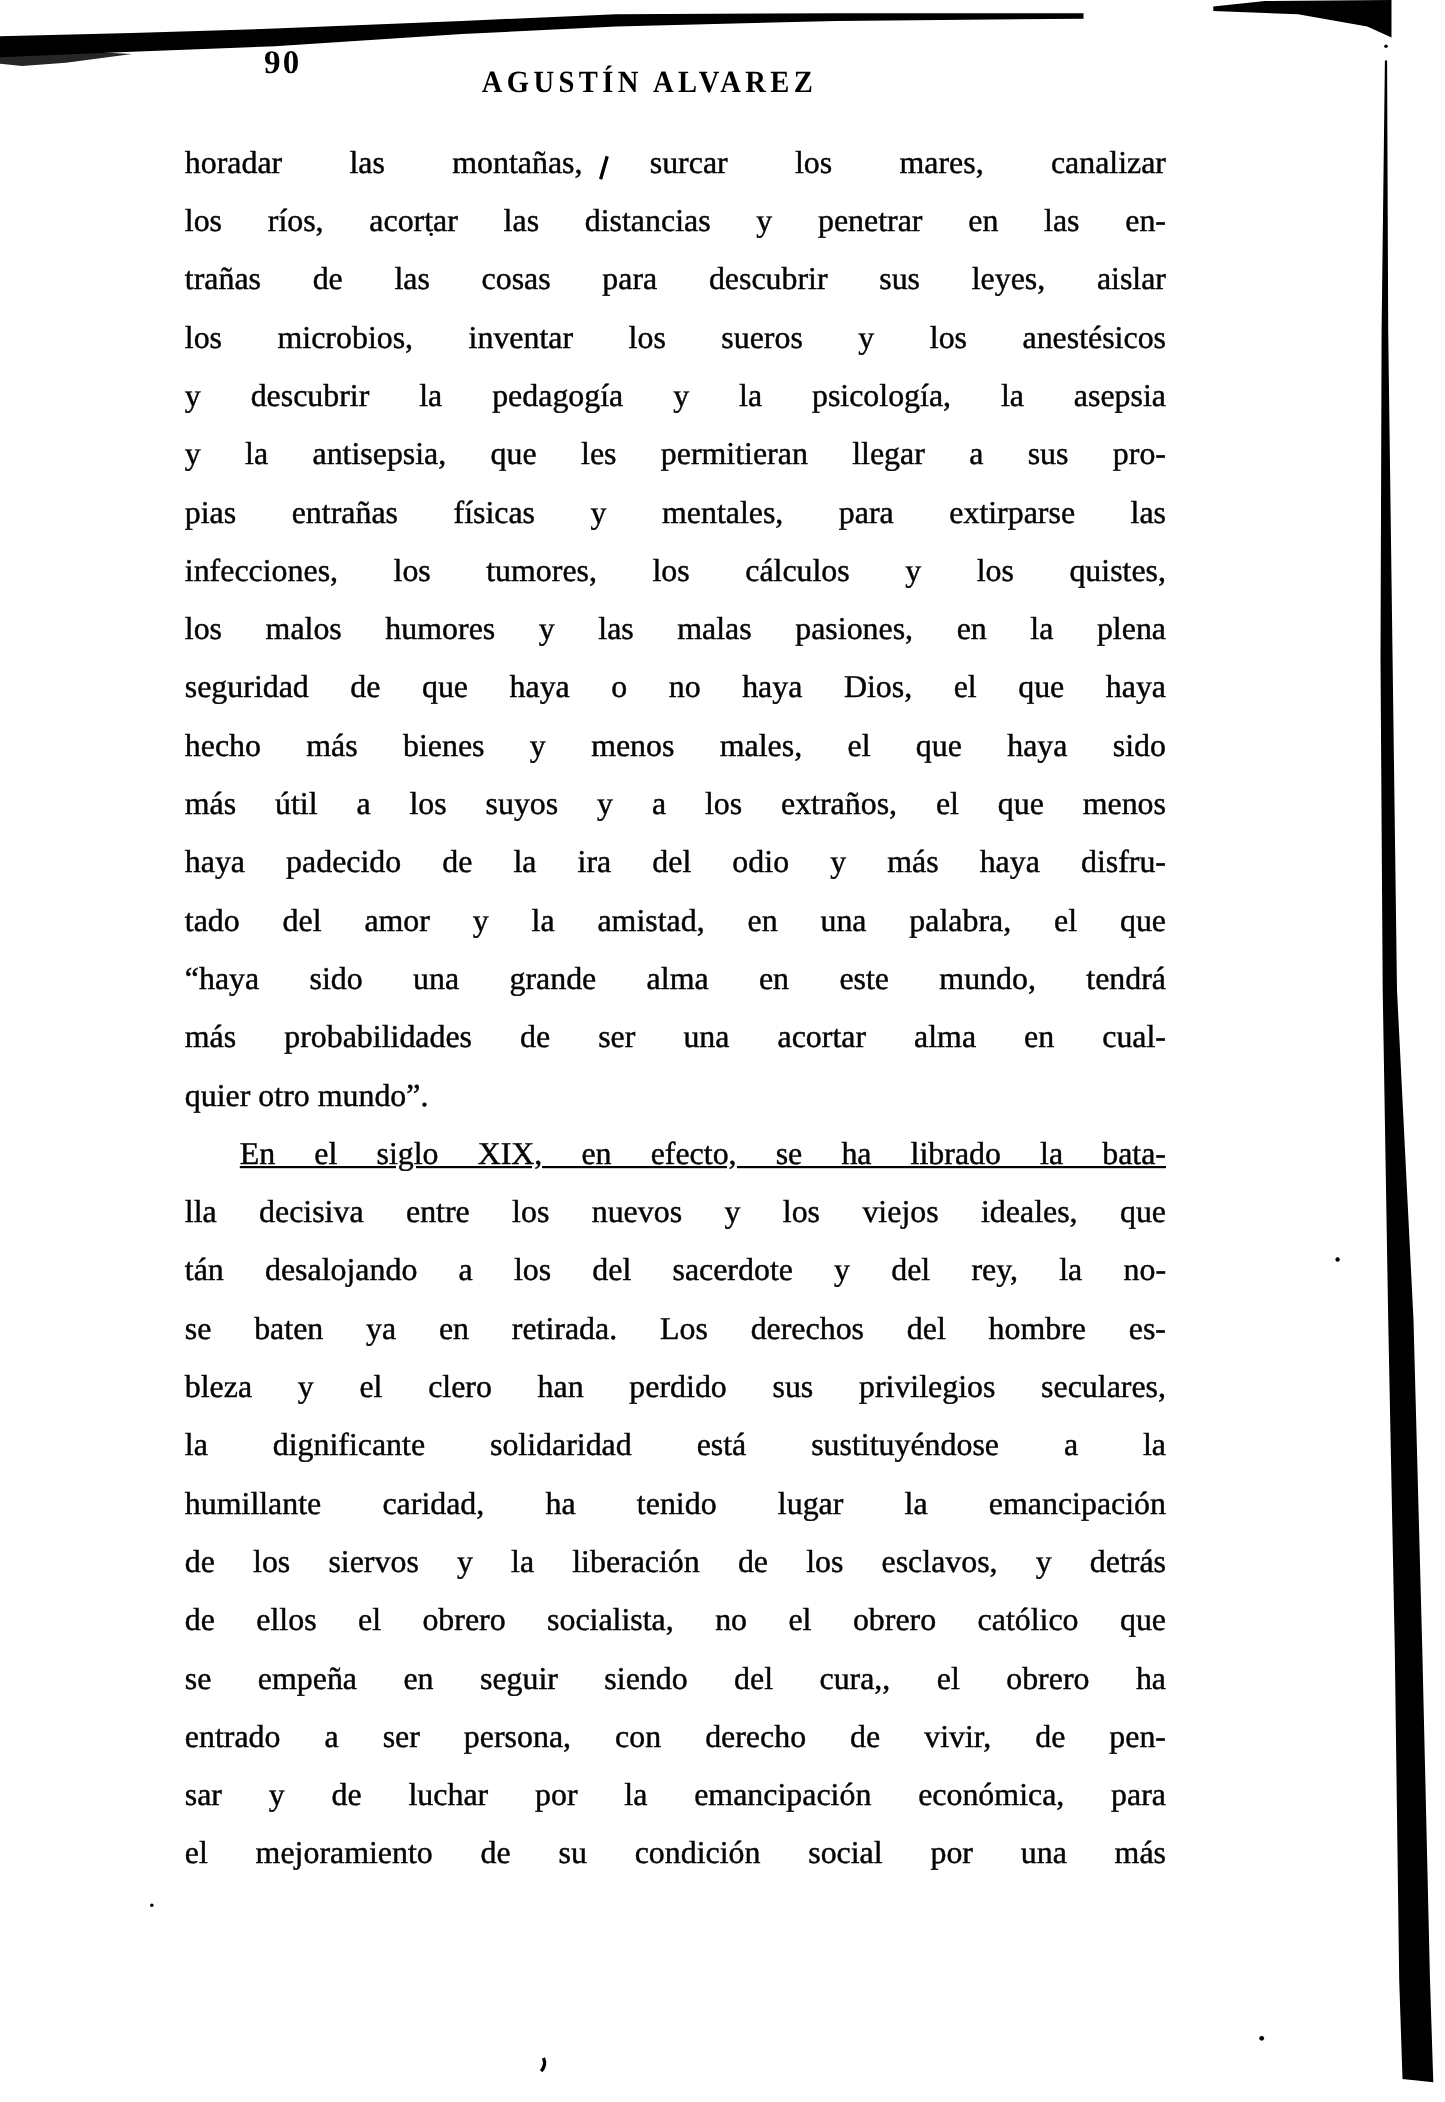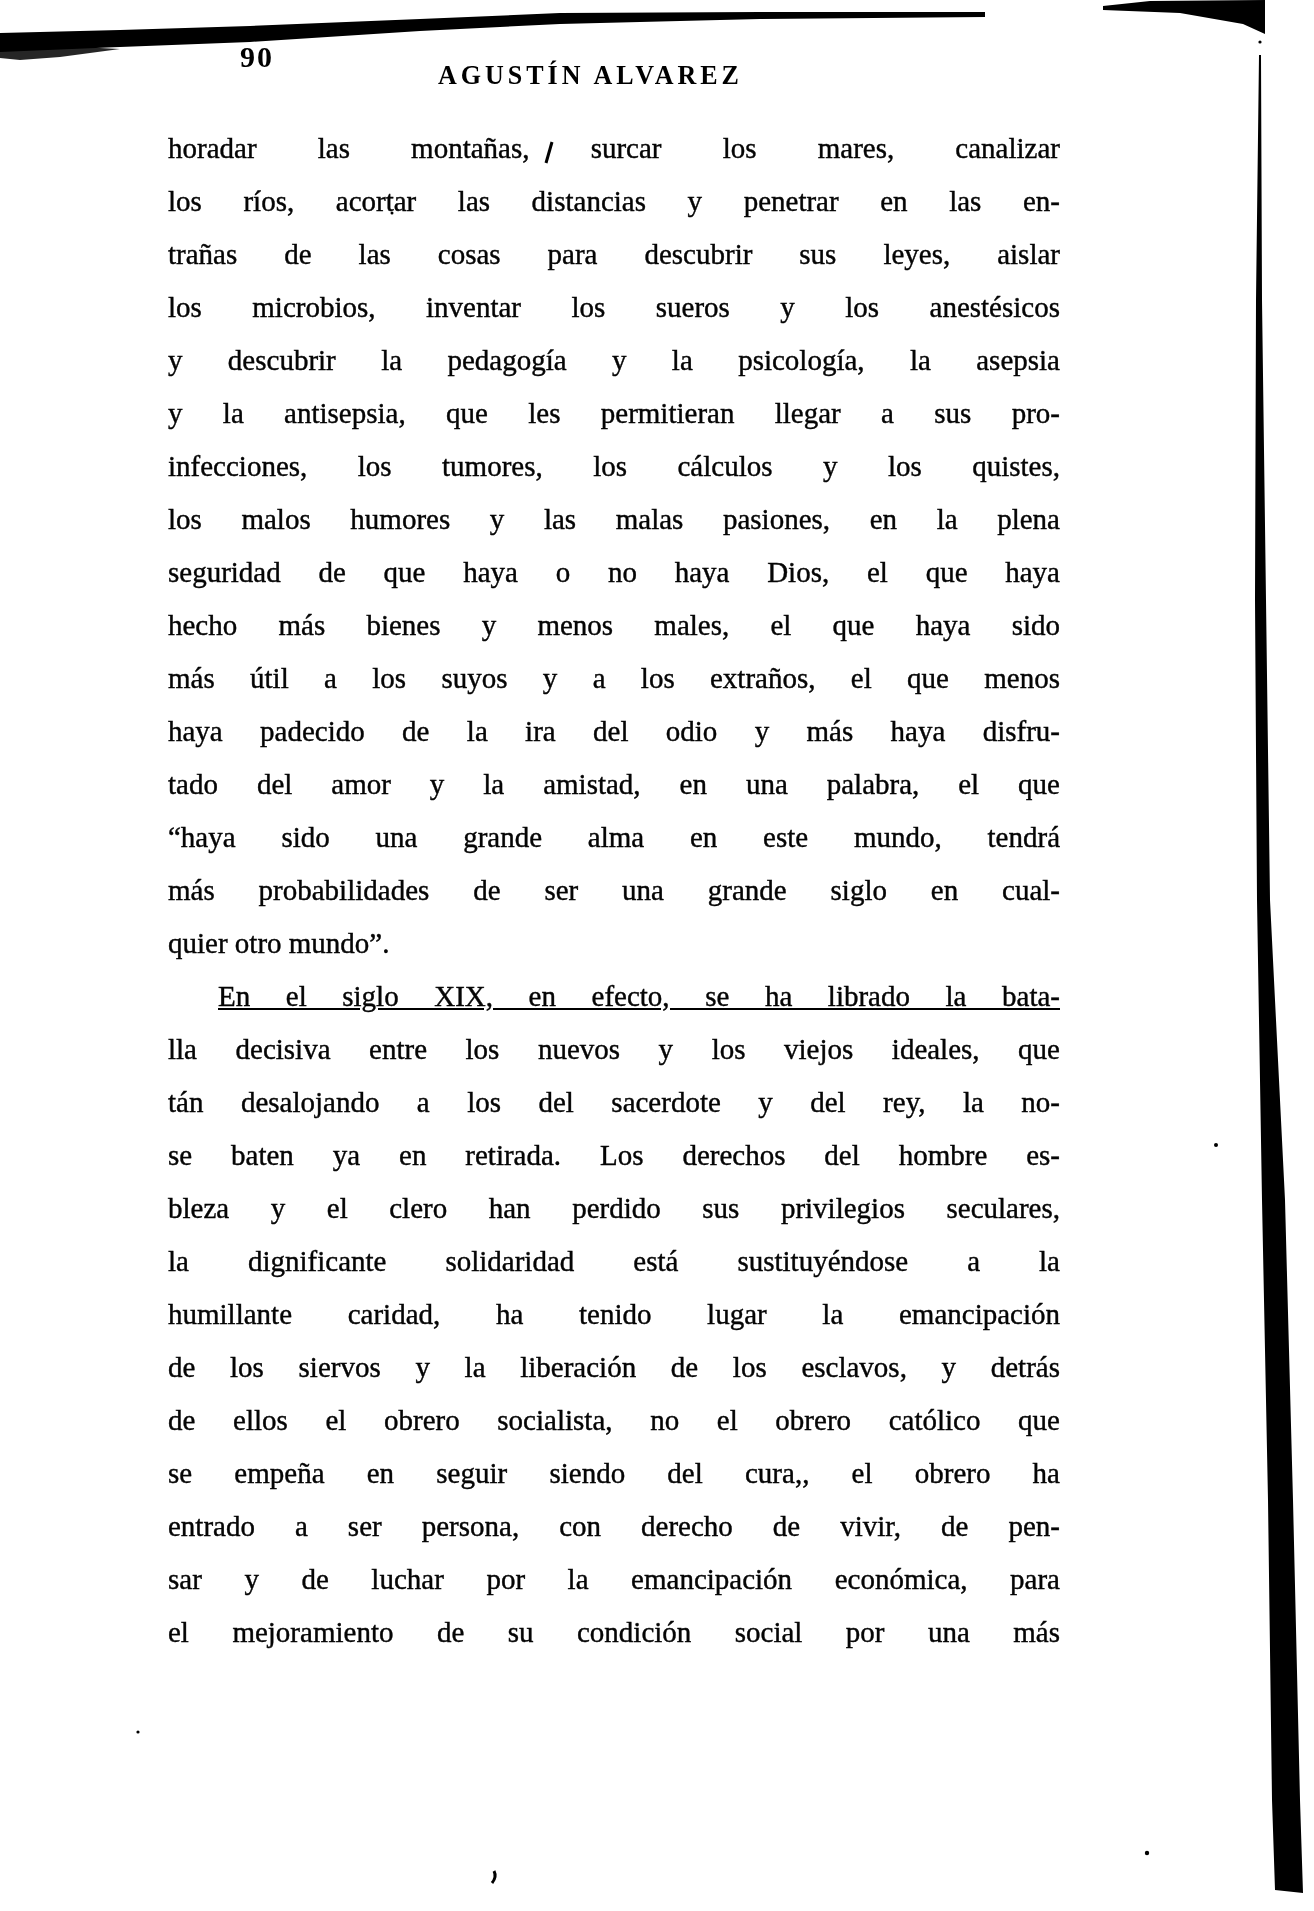--- a/index.html
+++ b/index.html
@@ -77,29 +77,30 @@
   <div class="hdr-pagenum">90</div>
   <div class="hdr-title">AGUSTÍN ALVAREZ</div>
 
   <div class="body-col">
       <div class="line">horadar las montañas, surcar los mares, canalizar</div>
       <div class="line">los ríos, acortar las distancias y penetrar en las en-</div>
       <div class="line">trañas de las cosas para descubrir sus leyes, aislar</div>
       <div class="line">los microbios, inventar los sueros y los anestésicos</div>
       <div class="line">y descubrir la pedagogía y la psicología, la asepsia</div>
       <div class="line">y la antisepsia, que les permitieran llegar a sus pro-</div>
+      <div class="line">pias entrañas físicas y mentales, para extirparse las</div>
       <div class="line">infecciones, los tumores, los cálculos y los quistes,</div>
       <div class="line">los malos humores y las malas pasiones, en la plena</div>
       <div class="line">seguridad de que haya o no haya Dios, el que haya</div>
       <div class="line">hecho más bienes y menos males, el que haya sido</div>
       <div class="line">más útil a los suyos y a los extraños, el que menos</div>
       <div class="line">haya padecido de la ira del odio y más haya disfru-</div>
       <div class="line">tado del amor y la amistad, en una palabra, el que</div>
       <div class="line">“haya sido una grande alma en este mundo, tendrá</div>
-      <div class="line">más probabilidades de ser una grande siglo en cual-</div>
+      <div class="line">más probabilidades de ser una acortar alma en cual-</div>
       <div class="line unjust">quier otro mundo”.</div>
       <div class="line indent">En el siglo XIX, en efecto, se ha librado la bata-</div>
       <div class="line">lla decisiva entre los nuevos y los viejos ideales, que</div>
       <div class="line">tán desalojando a los del sacerdote y del rey, la no-</div>
       <div class="line">se baten ya en retirada. Los derechos del hombre es-</div>
       <div class="line">bleza y el clero han perdido sus privilegios seculares,</div>
       <div class="line">la dignificante solidaridad está sustituyéndose a la</div>
       <div class="line">humillante caridad, ha tenido lugar la emancipación</div>
       <div class="line">de los siervos y la liberación de los esclavos, y detrás</div>
       <div class="line">de ellos el obrero socialista, no el obrero católico que</div>

